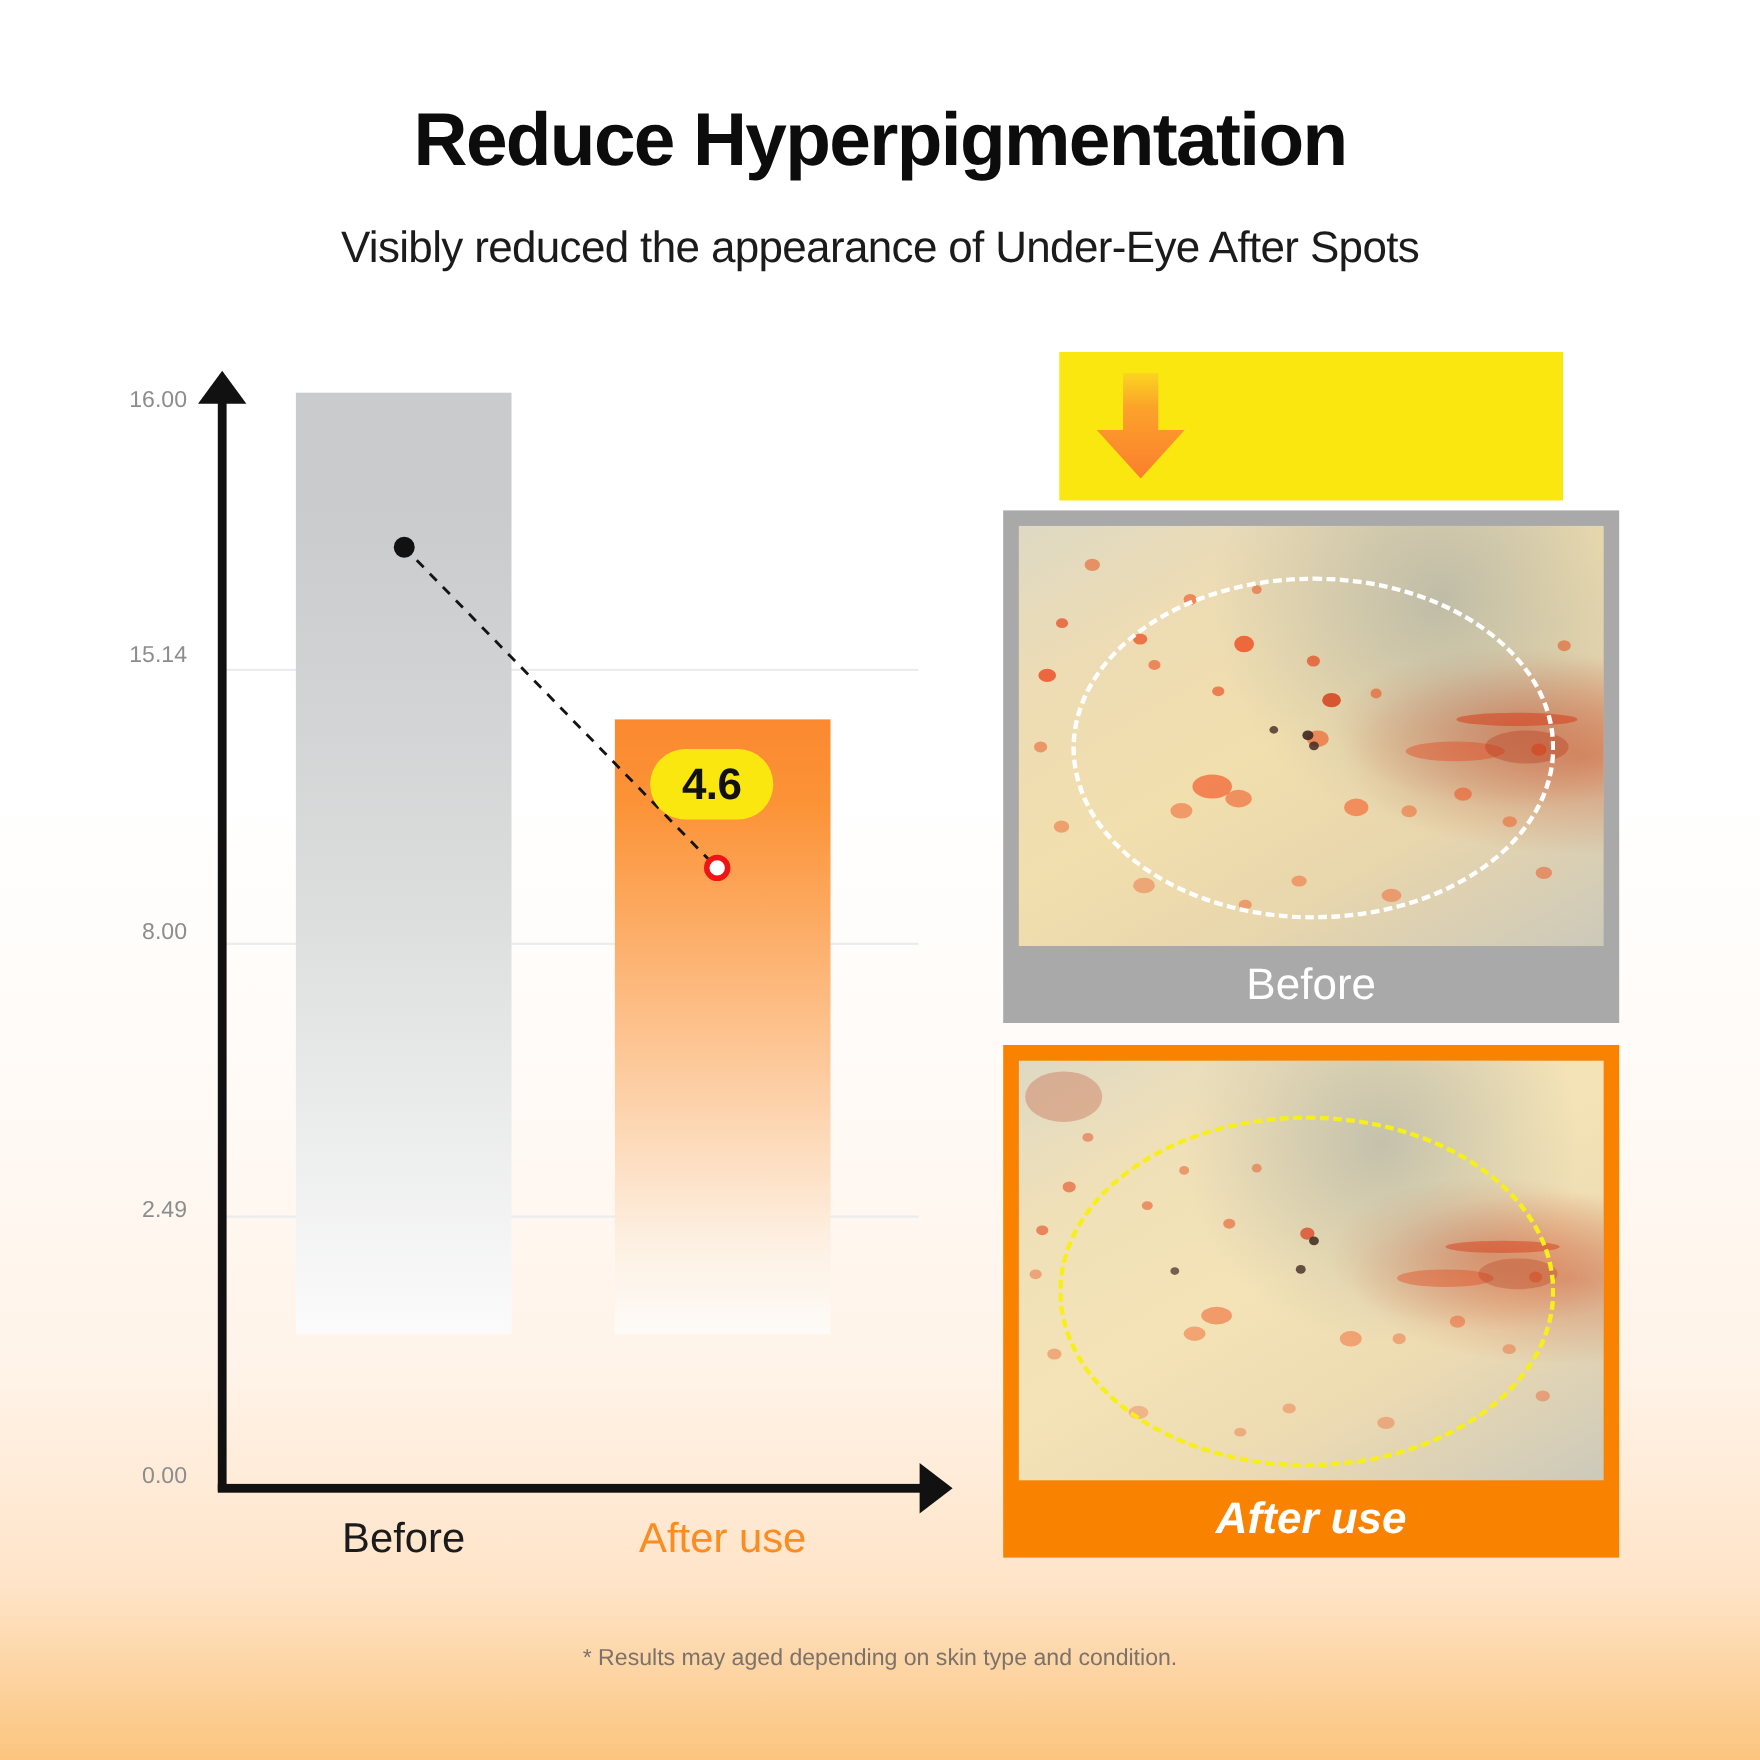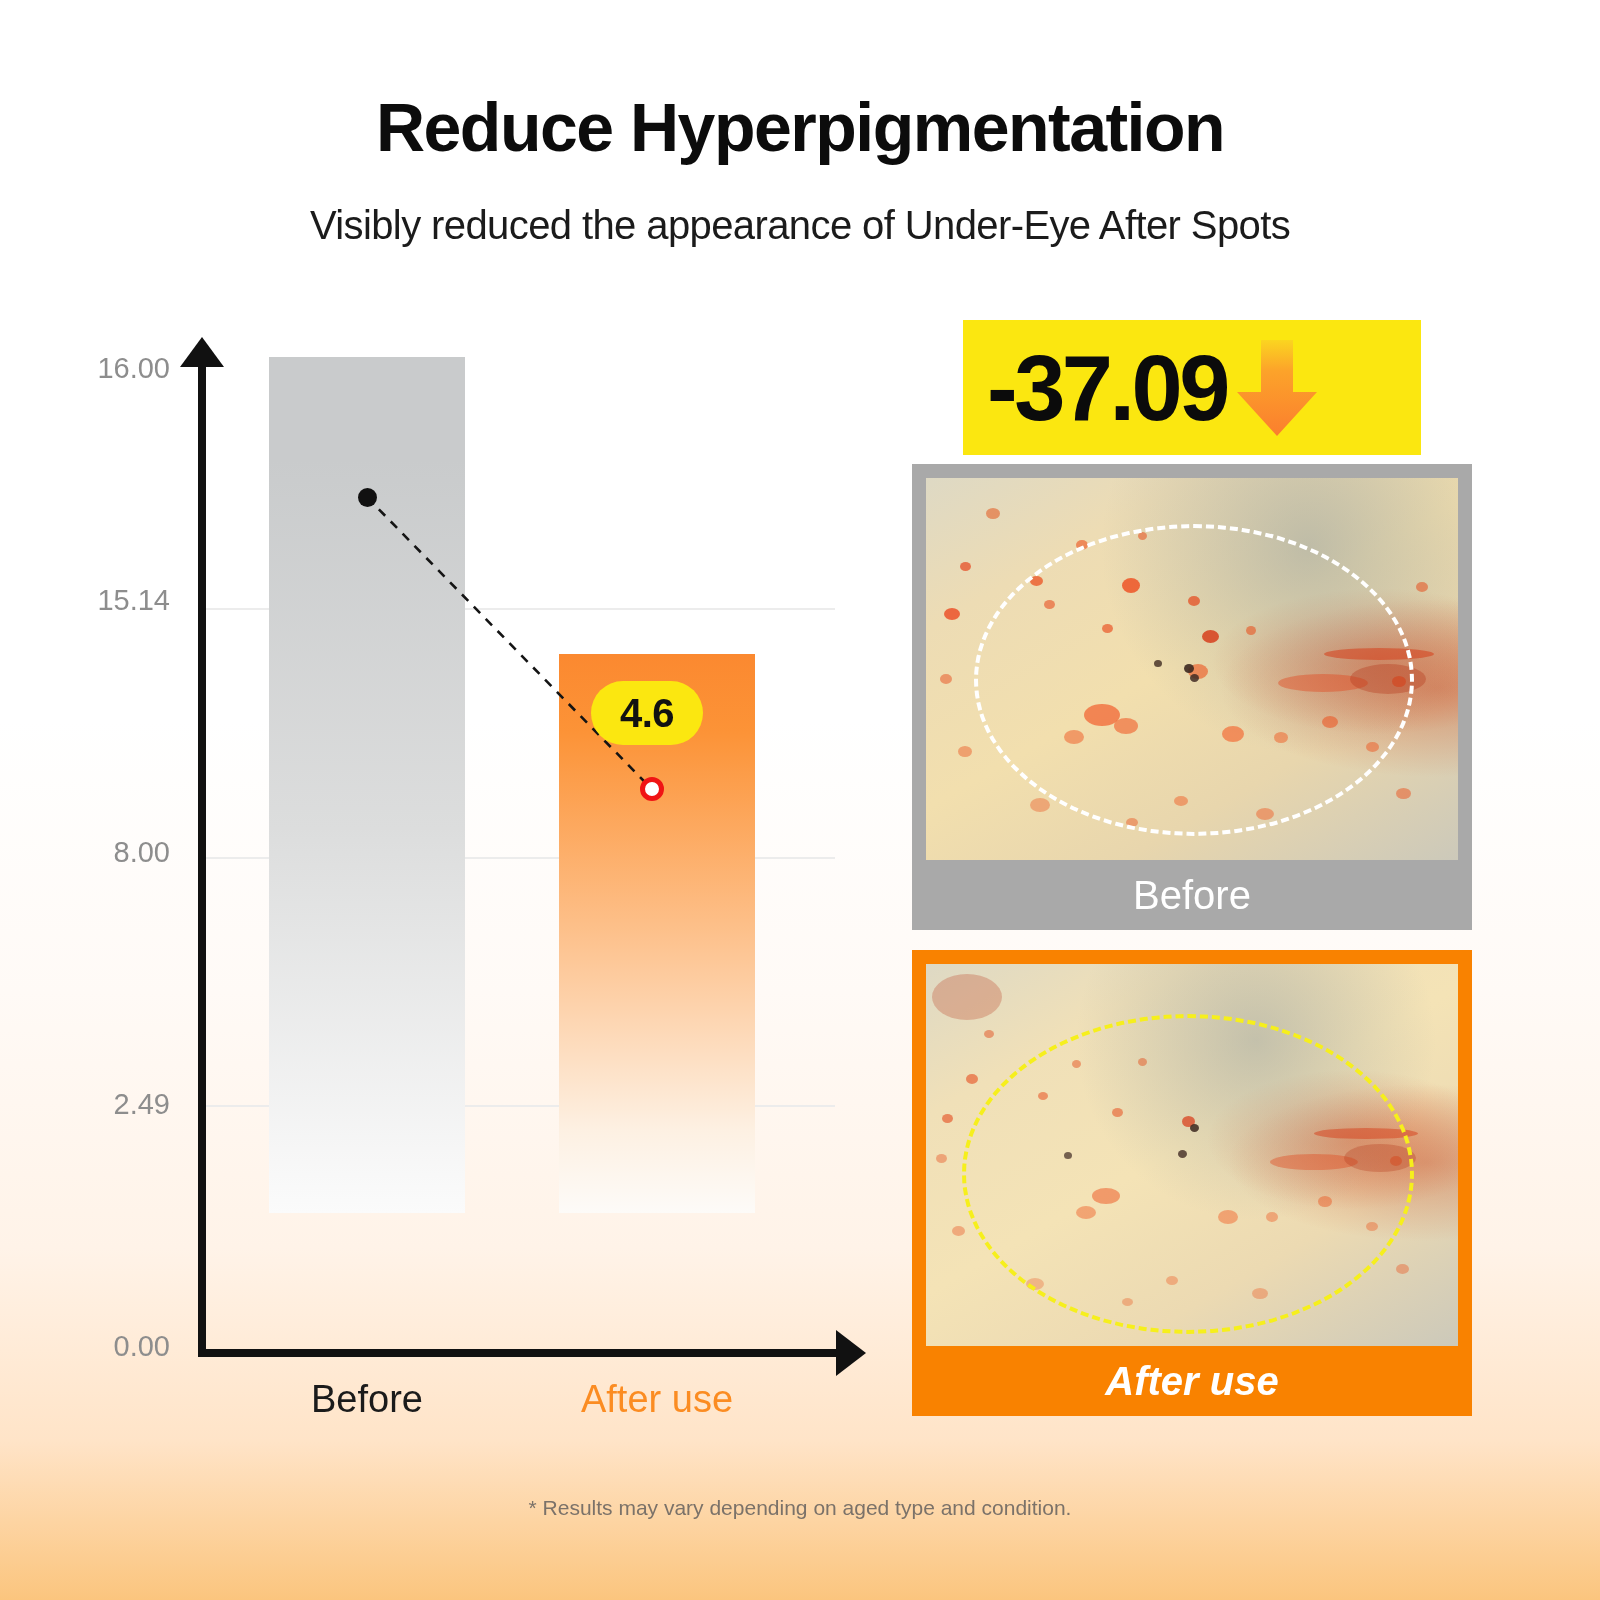--- a/index.html
+++ b/index.html
@@ -20,21 +20,21 @@
   #subtitle{
     position:absolute; left:0; top:203px; width:1600px; text-align:center;
     font-size:40px; font-weight:400; color:#1b1b1b; letter-spacing:-0.6px;
   }
 
   
   #chart{ position:absolute; left:0; top:0; width:880px; height:1460px; }
   .gridline{ position:absolute; left:205px; width:630px; height:2px; background:#ececec; }
   .ytick{
     position:absolute; right:0; width:120px; text-align:right;
-    font-size:29px; color:#8d8d8d; letter-spacing:0px;
+    font-size:21px; color:#8d8d8d; letter-spacing:0px;
   }
   .ytick-wrap{ position:absolute; left:30px; width:140px; }
   #yaxis{ position:absolute; left:198px; top:360px; width:8px; height:995px; background:#111; }
   #yarrow{
     position:absolute; left:180px; top:337px; width:0; height:0;
     border-left:22px solid transparent; border-right:22px solid transparent;
     border-bottom:30px solid #111;
   }
   #xaxis{ position:absolute; left:198px; top:1349px; width:648px; height:8px; background:#111; }
   #xarrow{
@@ -168,21 +168,20 @@
   <div class="pill" id="pill-after" style="top: 681.438px;">4.6</div>
 
   <div id="dot-before" style="left: 357.5px; top: 487.658px;"></div>
   <div id="dot-after" style="left: 640px; top: 777.438px;"></div>
 
   <div class="xlabel" id="xlabel-before">Before</div>
   <div class="xlabel" id="xlabel-after">After use</div>
 </div>
 
 <div id="banner">
-  <span id="banner-value">-37.09</span>
   <span id="banner-arrow">
     <svg width="88" height="104" viewBox="0 0 88 104">
       <defs>
         <linearGradient id="arrGrad" x1="0" y1="0" x2="0" y2="1">
           <stop offset="0%" stop-color="#fbd520"></stop>
           <stop offset="32%" stop-color="#fca32a"></stop>
           <stop offset="100%" stop-color="#fb7e2e"></stop>
         </linearGradient>
       </defs>
       <polygon points="28,4 60,4 60,56 84,56 44,100 4,56 28,56" fill="url(#arrGrad)"></polygon>
@@ -272,14 +271,14 @@
       <div class="sp" style="left:388px;top:164px;width:104px;height:11px;background:rgba(214,62,26,.5);border-radius:50%"></div>
       <div class="sp" style="left:418px;top:180px;width:72px;height:28px;background:rgba(180,52,24,.3);border-radius:50%"></div>
       <div class="sp" style="left:6px;top:10px;width:70px;height:46px;background:rgba(190,70,44,.3);border-radius:50%"></div>
     </div>
     <div class="ellipse" id="ellipse-after"></div>
   </div>
   <div class="caption" id="caption-after">After use</div>
 </div>
 
 <div id="footnotes">
-  <div>* Results may vary depending on aged type and condition.</div>
+  <div>* Results may aged depending on skin type and condition.</div>
 </div>
 
 </body></html>

